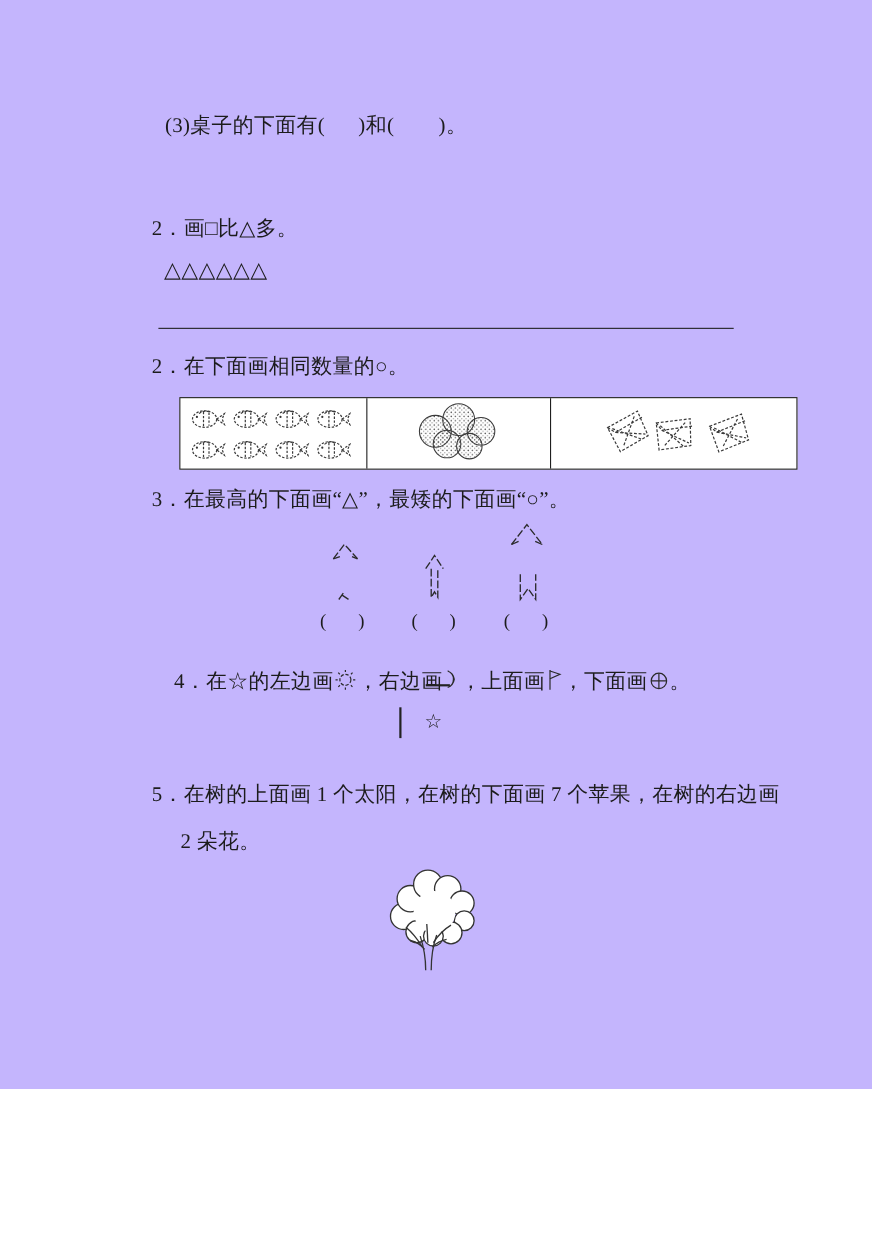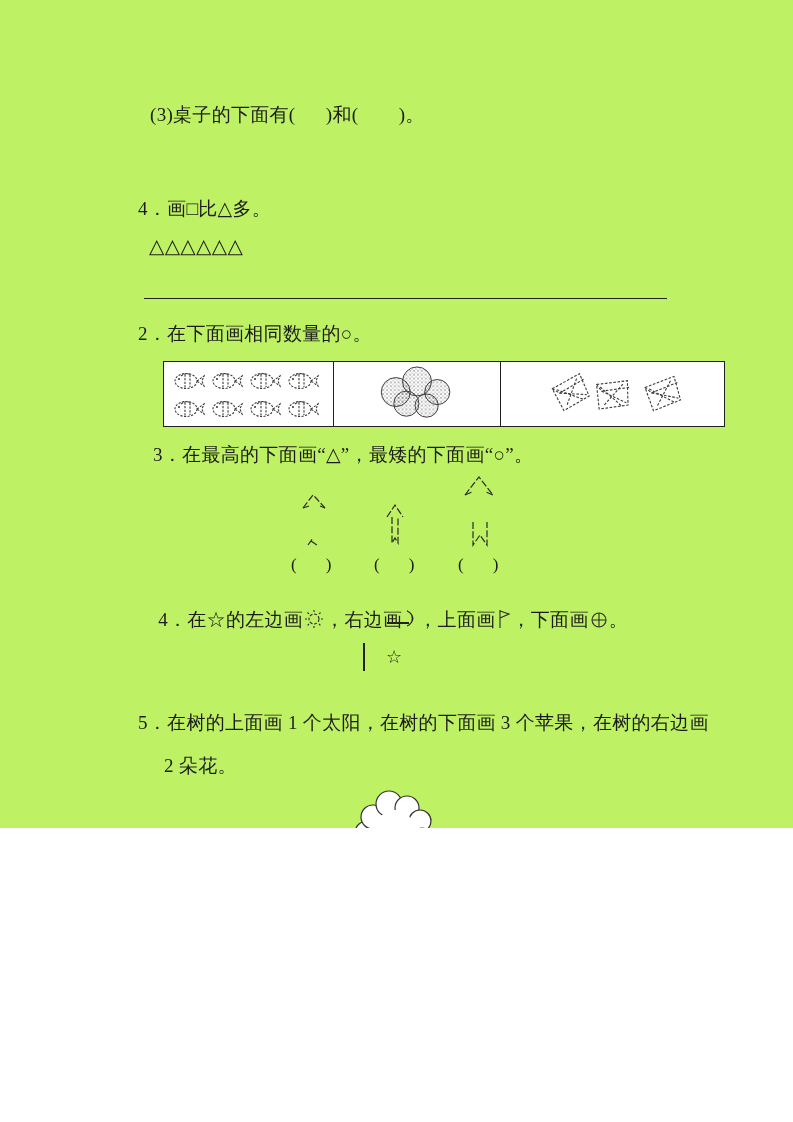--- a/index.html
+++ b/index.html
@@ -1,17 +1,17 @@
 <!DOCTYPE html>
 <html><head>
 <meta charset="utf-8">
 <style>
   html,body{margin:0;padding:0;background:#ffffff;}
   .page{
-    position:relative;width:793px;height:828px;background:#bef264;overflow:hidden;
+    position:relative;width:793px;height:990px;background:#c4b5fd;overflow:hidden;
     font-family:"Liberation Serif","DejaVu Serif",serif;color:#1c1c1c;
   }
   .t{position:absolute;font-size:19px;line-height:24px;white-space:pre;letter-spacing:.3px;}
   .answer-line{position:absolute;border-top:1.4px solid #222;}
   .vline{position:absolute;background:#222;}
   .hline{position:absolute;background:#222;}
   .qbox{position:absolute;display:flex;border:1.6px solid #1f1f1f;background:#fff;}
   .qcell{position:relative;height:100%;box-sizing:border-box;}
   .qcell + .qcell{border-left:1.6px solid #1f1f1f;}
   .fish-grid{display:flex;flex-wrap:wrap;width:156px;padding:4px 0 0 7px;}
@@ -47,21 +47,21 @@
           <path d="M8,12 L32,28"></path>
           <path d="M30,6 L14,30"></path>
         </g>
       </symbol>
     </defs>
   </svg>
 
   <div class="t" style="left:150px;top:103px;">(3)桌子的下面有(      )和(        )。</div>
 
 
-  <div class="t" style="left:138px;top:197px;">4．画□比△多。</div>
+  <div class="t" style="left:138px;top:197px;">2．画□比△多。</div>
   <div class="t" style="left:149px;top:234px;font-size:20px;">△△△△△△</div>
   <div class="answer-line" style="left:144px;top:298px;width:523px;"></div>
 
   <div class="t" style="left:138px;top:322px;">2．在下面画相同数量的○。</div>
 
   <div class="qbox" style="left:163px;top:361px;width:560px;height:64px;">
     <div class="qcell" style="width:169px;">
       <div class="fish-grid">
         <svg width="36" height="26" viewBox="0 0 36 26">
             <use href="#fish-sym"></use>
@@ -112,21 +112,21 @@
       <div class="cell-center">
         <svg width="170" height="56" viewBox="0 0 170 56">
           <use href="#basket-sym" width="40" height="36" transform="translate(18,14) rotate(-14)"></use>
           <use href="#basket-sym" width="40" height="36" transform="translate(66,8) rotate(8)"></use>
           <use href="#basket-sym" width="40" height="36" transform="translate(112,12) rotate(-6)"></use>
         </svg>
       </div>
     </div>
   </div>
 
-  <div class="t" style="left:153px;top:443px;">3．在最高的下面画“△”，最矮的下面画“○”。</div>
+  <div class="t" style="left:138px;top:443px;">3．在最高的下面画“△”，最矮的下面画“○”。</div>
 
   <svg style="position:absolute;left:280px;top:470px;" width="240" height="82" viewBox="0 0 240 82">
     <g fill="none" stroke="#2a2a2a" stroke-width="1.2" stroke-dasharray="7 2.2">
 
       <g>
         <path d="M23,38 L33,25 L36,28 L45,38"></path>
         <path d="M23,38 L29,36 M45,38 L40,36"></path>
         <path d="M28,75 L33,68 M31,71 L37,75"></path>
       </g>
 
@@ -165,21 +165,21 @@
           <circle cx="9" cy="9" r="7"></circle>
           <path d="M2,9 H16 M9,2 V16"></path>
         </g>
       </svg><span>。</span>
   </div>
 
   <div class="hline" style="left:387px;top:622px;width:22px;height:1.6px;"></div>
   <div class="vline" style="left:363px;top:643px;width:1.6px;height:28px;"></div>
   <span class="star-glyph" style="left:386px;top:646px;">☆</span>
 
-  <div class="t" style="left:138px;top:711px;">5．在树的上面画 1 个太阳，在树的下面画 3 个苹果，在树的右边画</div>
+  <div class="t" style="left:138px;top:711px;">5．在树的上面画 1 个太阳，在树的下面画 7 个苹果，在树的右边画</div>
   <div class="t" style="left:164px;top:754px;">2 朵花。</div>
 
   <svg style="position:absolute;left:351px;top:791px;" width="88" height="93" viewBox="0 0 88 93">
     <g stroke="#333" stroke-width="1.2" fill="#ffffff">
       <circle cx="16" cy="42" r="12"></circle>
       <circle cx="22" cy="26" r="12"></circle>
       <circle cx="38" cy="13" r="13"></circle>
       <circle cx="56" cy="17" r="12"></circle>
       <circle cx="69" cy="30" r="11"></circle>
       <circle cx="71" cy="46" r="9"></circle>

